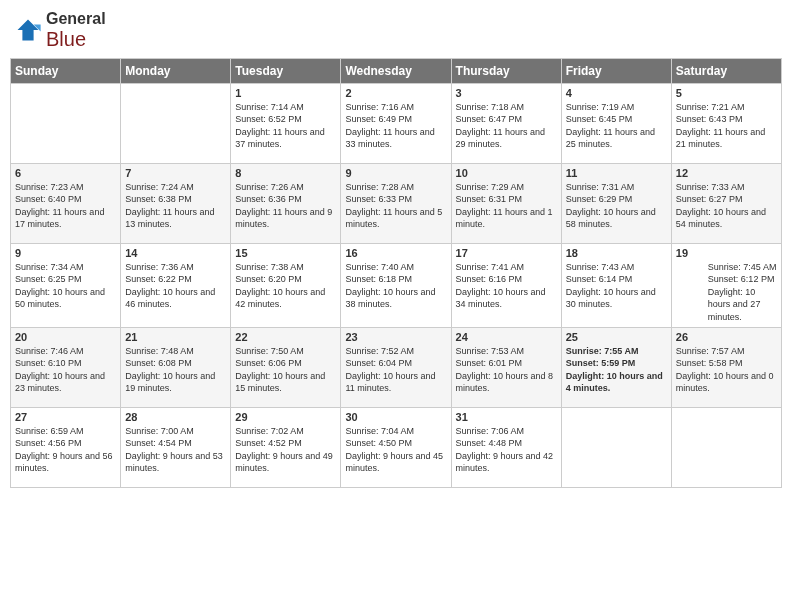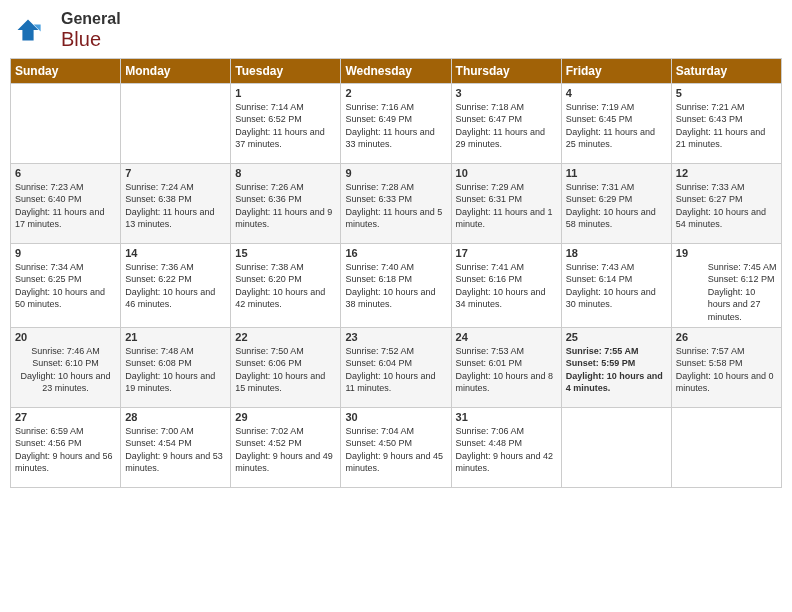--- a/index.html
+++ b/index.html
@@ -13,21 +13,21 @@
     .header {
       display: flex;
       justify-content: space-between;
       align-items: flex-start;
       margin-bottom: 8px;
       padding: 0 4px;
     }
     .logo {
       display: flex;
       align-items: center;
-      gap: 19px;
+      gap: 4px;
       justify-content: flex-end;
     }
     .logo-text {
       display: flex;
       flex-direction: column;
       line-height: 1.1;
     }
     .logo-general {
       font-size: 16px;
       font-weight: bold;
@@ -54,21 +54,21 @@
     .location {
       font-size: 14px;
       color: #555;
     }
     .calendar {
       width: 100%;
       border-collapse: collapse;
       table-layout: fixed;
     }
     .calendar th {
-      background: #a16207;
+      background: #737373;
       color: #fff;
       font-size: 12px;
       font-weight: bold;
       padding: 5px 4px;
       text-align: left;
       border: 1px solid #ccc;
     }
     .calendar td {
       vertical-align: top;
       border: 1px solid #ccc;
@@ -246,21 +246,21 @@
         <td>
           <span class="day-num">19</span>
           <div class="day-detail" style="white-space: pre-line; margin-left: 32px;">Sunrise: 7:45 AM
 Sunset: 6:12 PM
 Daylight: 10 hours and 27 minutes.</div>
         </td>
       </tr>
       <tr>
         <td>
           <span class="day-num">20</span>
-          <div class="day-detail" style="white-space: pre-line; text-align: center;">Sunrise: 7:46 AM
+          <div class="day-detail" style="white-space: pre-line;">Sunrise: 7:46 AM
 Sunset: 6:10 PM
 Daylight: 10 hours and 23 minutes.</div>
         </td>
         <td>
           <span class="day-num">21</span>
           <div class="day-detail" style="white-space: pre-line;">Sunrise: 7:48 AM
 Sunset: 6:08 PM
 Daylight: 10 hours and 19 minutes.</div>
         </td>
         <td>

